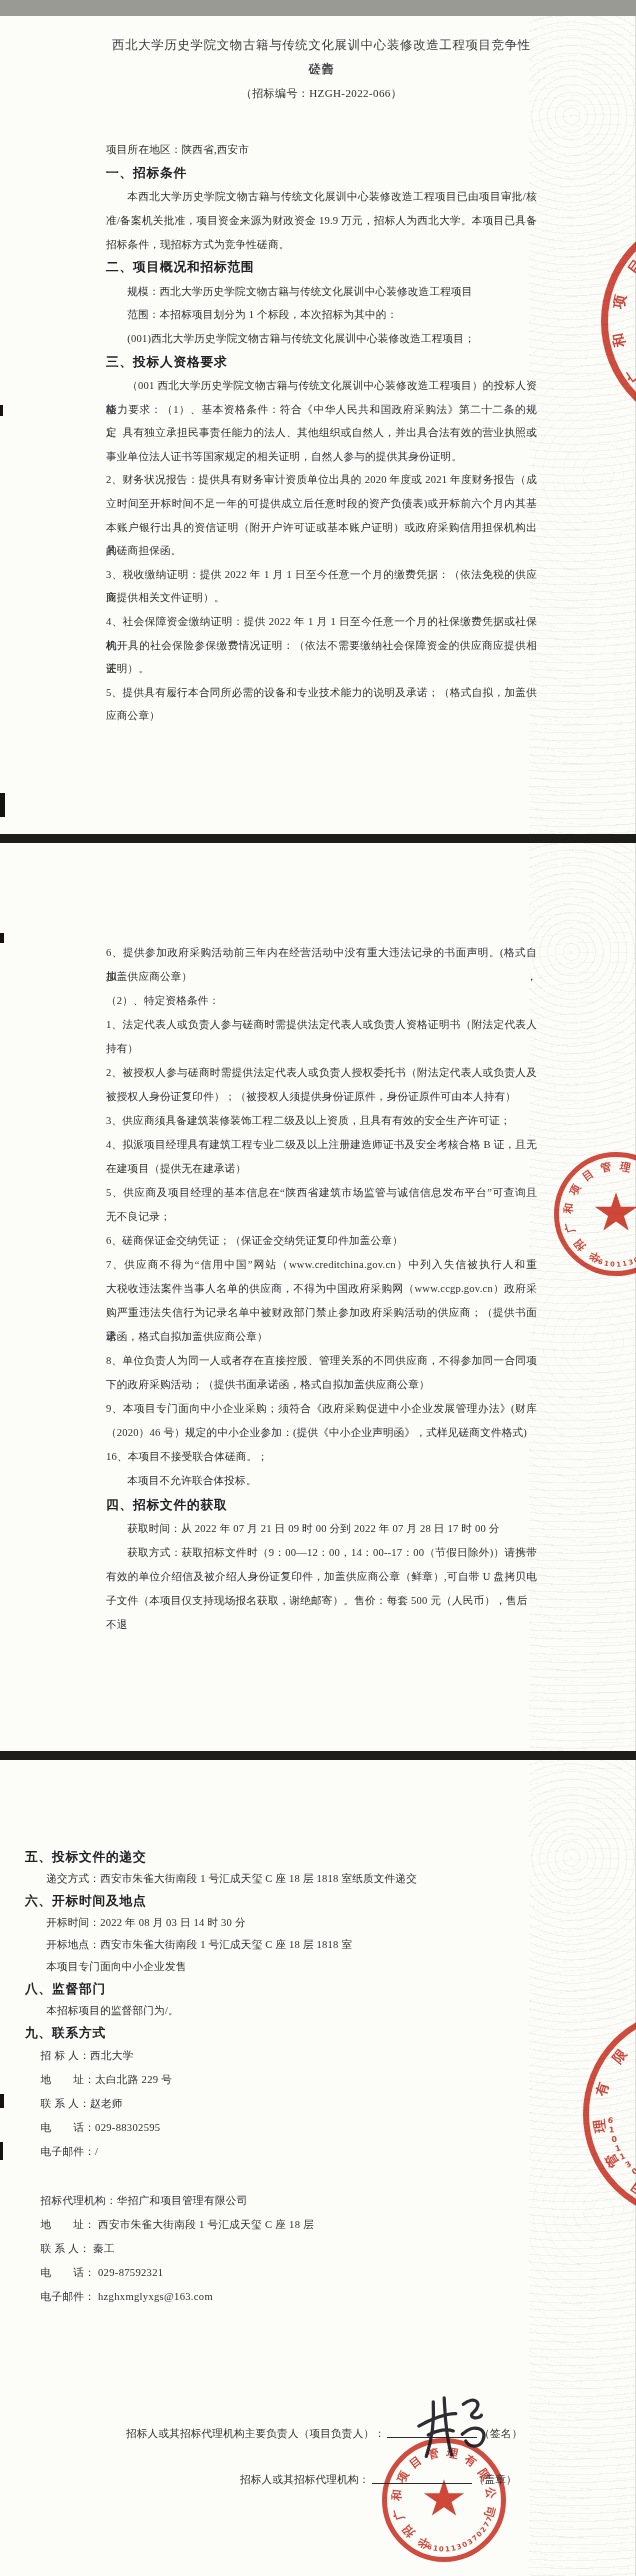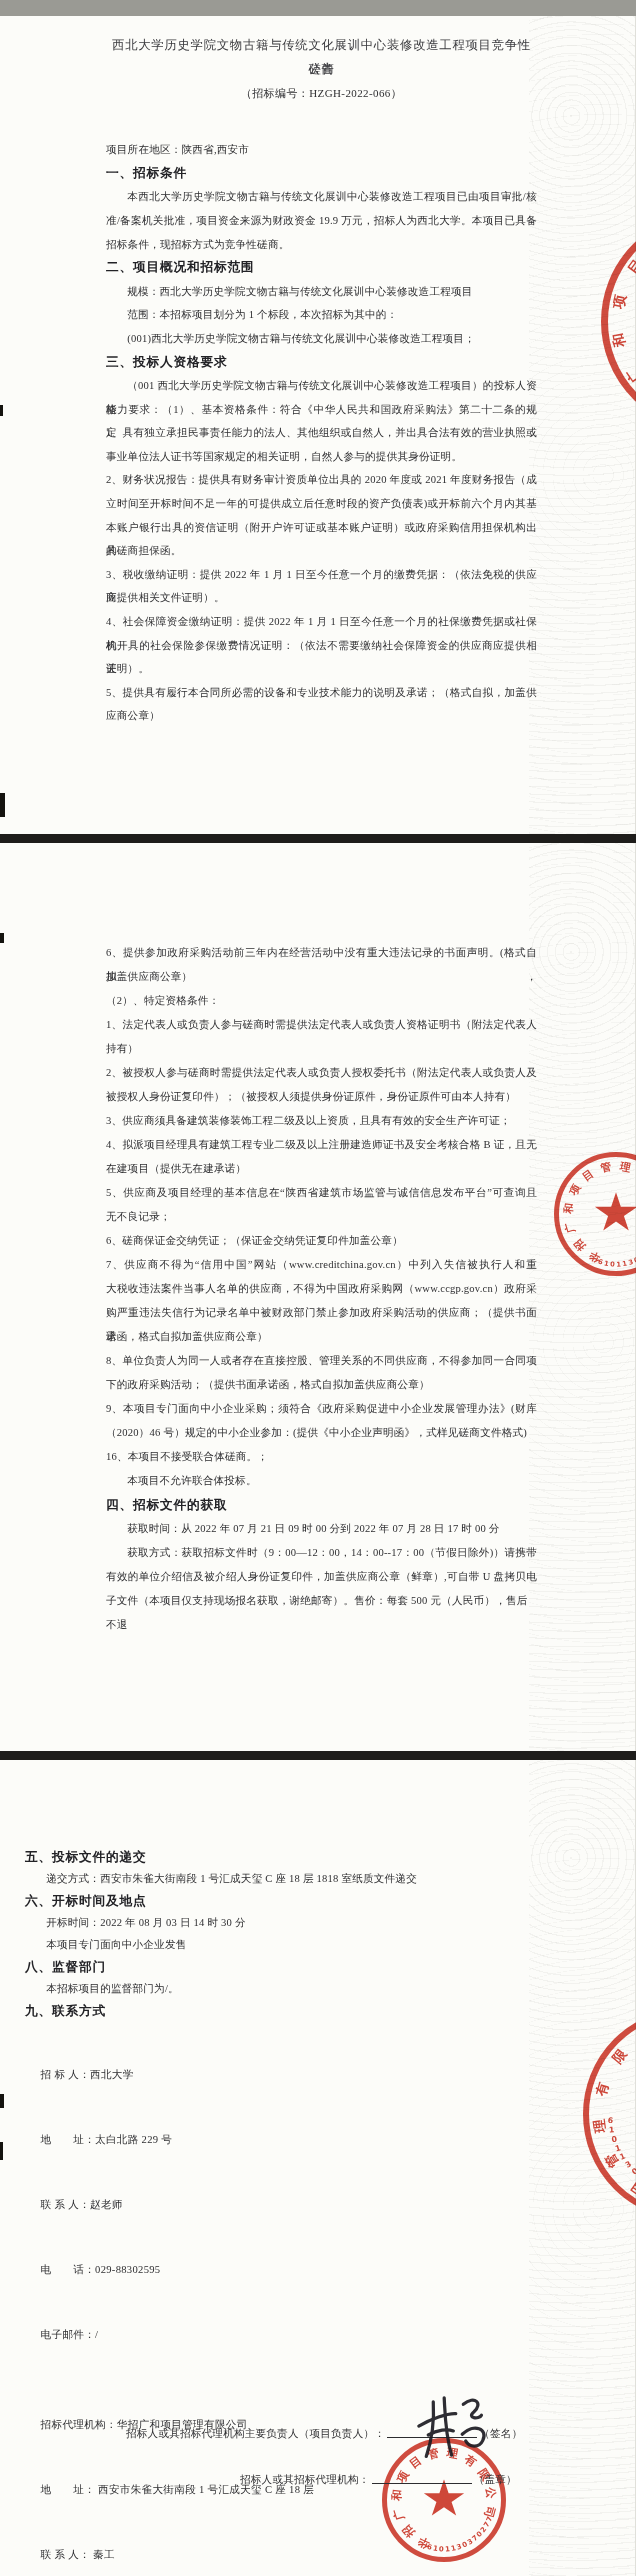--- a/index.html
+++ b/index.html
@@ -21,21 +21,21 @@
   .separator{position:absolute;left:0;width:636px;background:#1e1d1b;}
   #sep-1{top:834px;height:8.5px;}
   #sep-2{top:1751px;height:9.2px;box-shadow:0 2.1px 0 rgba(120,120,110,.35);}
   .content{padding:18.4px 98px 0 106px;position:relative;z-index:2;}
   #page-2 .content{padding-top:98px;}
   #page-3 .content{padding-top:86px;padding-left:25px;}
 
   .ln{font-size:10.6px;line-height:23.6px;height:23.6px;letter-spacing:0.2px;color:#2e2e31;}
   #page-2 .ln{line-height:24px;height:24px;}
   #page-3 .ln{line-height:22px;height:22px;}
-  #page-3 .ln.ct{line-height:24px;height:24px;margin-left:15.6px;letter-spacing:0.3px;margin-top:41px;}
+  #page-3 .ln.ct{line-height:24px;height:24px;margin-left:15.6px;letter-spacing:0.3px;}
   .ln.jst{text-align:justify;text-align-last:justify;}
   .ln.ind{text-indent:2em;}
   .ln.hd{font-size:12.7px;font-weight:700;letter-spacing:0.8px;color:#222226;}
   .ln.t1{font-size:12.4px;text-align:center;letter-spacing:0.7px;color:#3a3a3e;}
   .ln.t3{font-size:11px;text-align:center;letter-spacing:0.4px;}
   .sp{width:100%;}
   .spL{height:33px;}
   .spM{height:25.4px;}
 
   
@@ -131,20 +131,21 @@
 </div>
 
 <div class="separator" id="sep-2"></div>
 
 <div class="page" id="page-3">
   <div class="content">
       <div class="ln hd">五、投标文件的递交</div>
       <div class="ln ind">递交方式：西安市朱雀大街南段 1 号汇成天玺 C 座 18 层 1818 室纸质文件递交</div>
       <div class="ln hd">六、开标时间及地点</div>
       <div class="ln ind">开标时间：2022 年 08 月 03 日 14 时 30 分</div>
+      <div class="ln ind">开标地点：西安市朱雀大街南段 1 号汇成天玺 C 座 18 层 1818 室</div>
       <div class="ln ind">本项目专门面向中小企业发售</div>
       <div class="ln hd">八、监督部门</div>
       <div class="ln ind">本招标项目的监督部门为/。</div>
       <div class="ln hd">九、联系方式</div>
       <div class="ln ct">招 标 人：西北大学</div>
       <div class="ln ct">地　　址：太白北路 229 号</div>
       <div class="ln ct">联 系 人：赵老师</div>
       <div class="ln ct">电　　话：029-88302595</div>
       <div class="ln ct">电子邮件：/</div>
       <div class="sp spM"></div>

